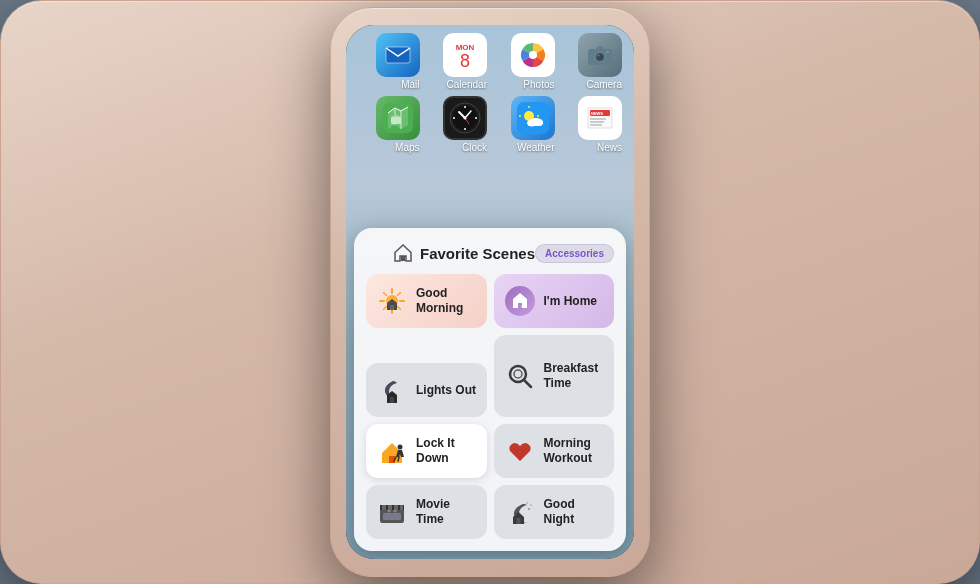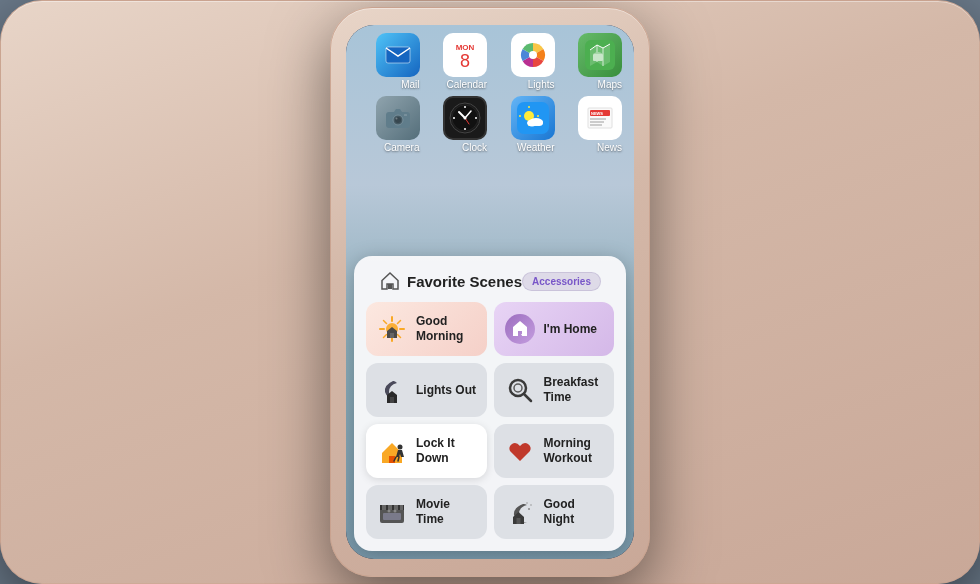--- a/index.html
+++ b/index.html
@@ -110,21 +110,21 @@
       right: 8px;
       background: rgba(248, 248, 250, 0.96);
       border-radius: 18px;
       padding: 14px 12px 12px;
       box-shadow: 0 4px 20px rgba(0,0,0,0.25);
     }
 
     .scenes-header {
       display: flex;
       align-items: center;
-      justify-content: center;
+      justify-content: flex-end;
       margin-bottom: 10px;
     }
 
     .scenes-title-group {
       display: flex;
       align-items: center;
       gap: 6px;
     }
 
     .home-icon-header {
@@ -185,20 +185,21 @@
     
     .tile-good-morning {
       background: linear-gradient(135deg, #fce8e0, #f5d0c8);
     }
     .tile-im-home {
       background: linear-gradient(135deg, #e8d4f5, #d4b8e8);
       align-items: center;
     }
     .tile-lights-out {
       background: #dde0e5;
+      margin-top: 28px;
     }
     .tile-breakfast-time {
       background: #dde0e5;
     }
     .tile-lock-it-down {
       background: white;
       box-shadow: 0 2px 8px rgba(0,0,0,0.12);
     }
     .tile-morning-workout {
       background: #dde0e5;
@@ -265,53 +266,53 @@
             <circle cx="14" cy="14" r="14" fill="white"></circle>
             <path d="M14 14 L14 2 A12 12 0 0 1 24.4 8 Z" fill="#f9c646"></path>
             <path d="M14 14 L24.4 8 A12 12 0 0 1 24.4 20 Z" fill="#f4801a"></path>
             <path d="M14 14 L24.4 20 A12 12 0 0 1 14 26 Z" fill="#e8473f"></path>
             <path d="M14 14 L14 26 A12 12 0 0 1 3.6 20 Z" fill="#b93091"></path>
             <path d="M14 14 L3.6 20 A12 12 0 0 1 3.6 8 Z" fill="#4a86d8"></path>
             <path d="M14 14 L3.6 8 A12 12 0 0 1 14 2 Z" fill="#5bba6f"></path>
             <circle cx="14" cy="14" r="4" fill="white"></circle>
           </svg>
         </div>
-        <span class="app-icon-label">Lights</span>
+        <span class="app-icon-label">Photos</span>
+      </div>
+
+      <div class="app-icon">
+        <div class="app-icon-img icon-camera">
+          <svg width="26" height="22" viewBox="0 0 26 22">
+            <rect x="1" y="5" width="24" height="16" rx="3" fill="#607d8b"></rect>
+            <path d="M9 5 L11 2 L15 2 L17 5" fill="#607d8b"></path>
+            <circle cx="13" cy="13" r="5" fill="#455a64" stroke="#78909c" stroke-width="1"></circle>
+            <circle cx="13" cy="13" r="3" fill="#37474f"></circle>
+            <circle cx="11.5" cy="11.5" r="1" fill="rgba(255,255,255,0.3)"></circle>
+            <rect x="19" y="7" width="3" height="2" rx="0.5" fill="#78909c"></rect>
+          </svg>
+        </div>
+        <span class="app-icon-label">Camera</span>
       </div>
 
       <div class="app-icon">
         <div class="app-icon-img icon-maps">
           <svg width="30" height="30" viewBox="0 0 30 30">
             <rect width="30" height="30" rx="6" fill="#4caf50"></rect>
             <path d="M5 10 L12 5 L18 8 L25 4 L25 22 L18 26 L12 22 L5 26Z" fill="#81c784" opacity="0.6"></path>
             <path d="M5 10 L12 5 L18 8 L25 4" stroke="white" stroke-width="1" fill="none"></path>
             <path d="M12 5 L12 22" stroke="white" stroke-width="0.7"></path>
             <path d="M18 8 L18 26" stroke="white" stroke-width="0.7"></path>
             <rect x="8" y="14" width="10" height="7" rx="1" fill="#c8e6c9"></rect>
             <path d="M8 14 Q13 10 18 14" fill="#a5d6a7"></path>
           </svg>
         </div>
         <span class="app-icon-label">Maps</span>
       </div>
 
       <div class="app-icon">
-        <div class="app-icon-img icon-camera">
-          <svg width="26" height="22" viewBox="0 0 26 22">
-            <rect x="1" y="5" width="24" height="16" rx="3" fill="#607d8b"></rect>
-            <path d="M9 5 L11 2 L15 2 L17 5" fill="#607d8b"></path>
-            <circle cx="13" cy="13" r="5" fill="#455a64" stroke="#78909c" stroke-width="1"></circle>
-            <circle cx="13" cy="13" r="3" fill="#37474f"></circle>
-            <circle cx="11.5" cy="11.5" r="1" fill="rgba(255,255,255,0.3)"></circle>
-            <rect x="19" y="7" width="3" height="2" rx="0.5" fill="#78909c"></rect>
-          </svg>
-        </div>
-        <span class="app-icon-label">Camera</span>
-      </div>
-
-      <div class="app-icon">
         <div class="app-icon-img icon-clock">
           <svg width="32" height="32" viewBox="0 0 32 32">
             <circle cx="16" cy="16" r="15" fill="#1a1a1a" stroke="#444" stroke-width="1"></circle>
             <circle cx="16" cy="16" r="13" fill="#111" stroke="#333" stroke-width="0.5"></circle>
 
             <line x1="16" y1="4" x2="16" y2="6" stroke="white" stroke-width="1.5"></line>
             <line x1="28" y1="16" x2="26" y2="16" stroke="white" stroke-width="1.5"></line>
             <line x1="16" y1="28" x2="16" y2="26" stroke="white" stroke-width="1.5"></line>
             <line x1="4" y1="16" x2="6" y2="16" stroke="white" stroke-width="1.5"></line>
 

